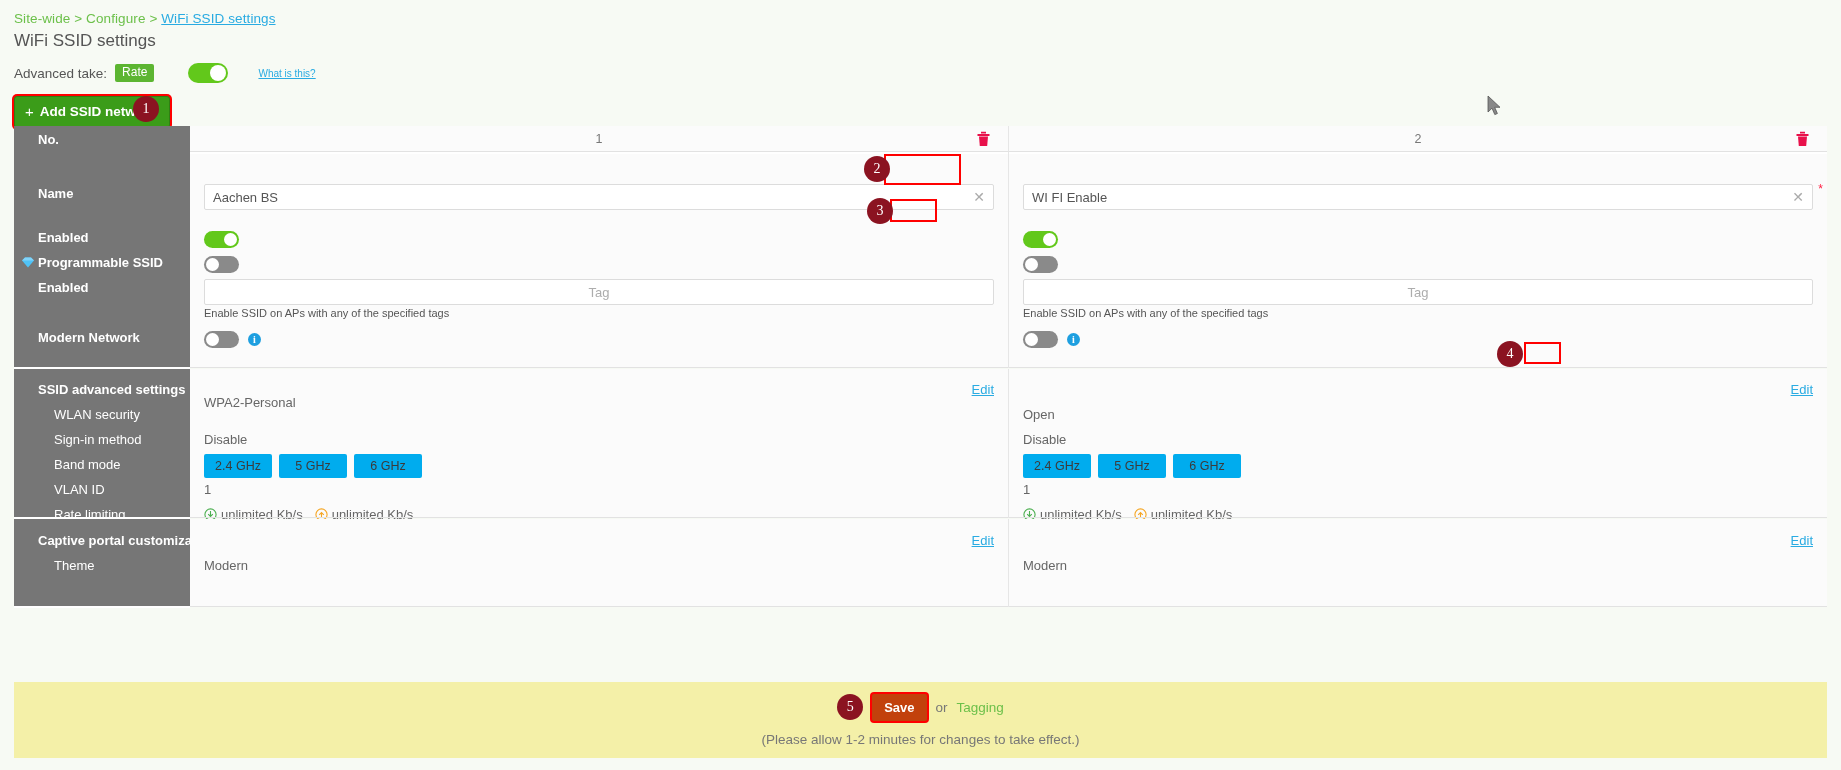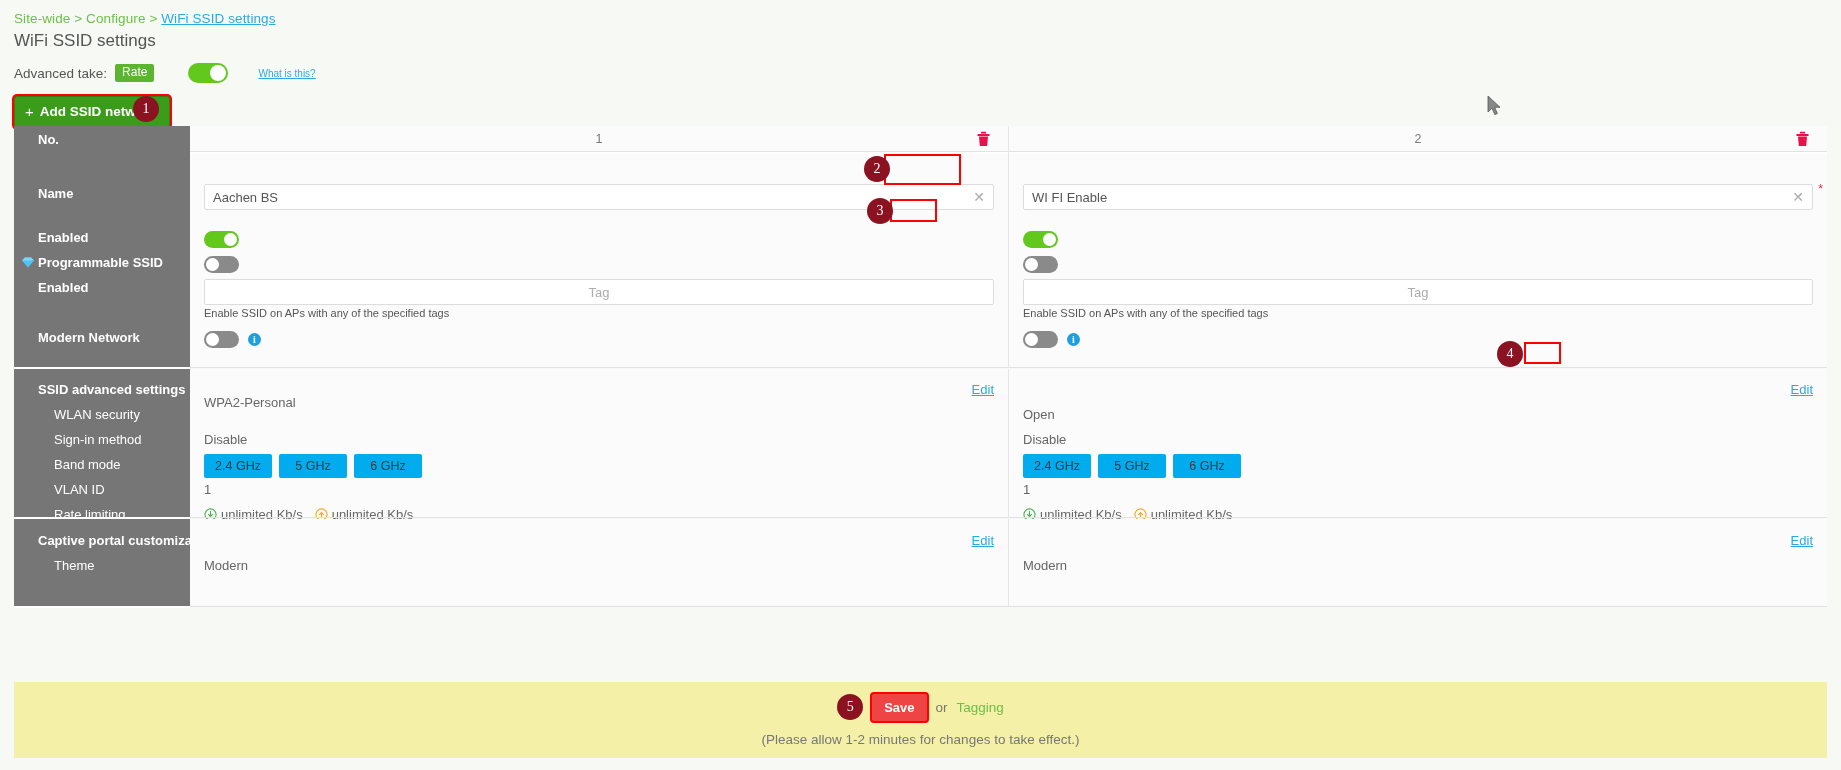--- a/index.html
+++ b/index.html
@@ -142,21 +142,21 @@
   .rate-row .sp { margin-left: 8px; }
 
   
   .savebar {
     position: absolute; left: 14px; top: 682px; width: 1813px; height: 76px;
     background: #f4f0a8; display: flex; flex-direction: column;
     align-items: center; justify-content: center; gap: 11px;
   }
   .saverow { display: flex; align-items: center; gap: 9px; font-size: 13.5px; color: #777; }
   .save-btn {
-    background: #ef4444; color: #fff; border: none; border-radius: 2px;
+    background: #c2410c; color: #fff; border: none; border-radius: 2px;
     font-size: 13px; font-weight: bold; padding: 6px 12px; cursor: pointer;
     box-shadow: 0 0 0 2px #ff0000;
   }
   .cancel-link { color: #6cc04a; cursor: pointer; }
   .note { font-size: 13.5px; color: #777; }
 
   .cursor { position: absolute; left: 1487px; top: 95px; z-index: 50; }
 </style>
 </head>
 <body>

